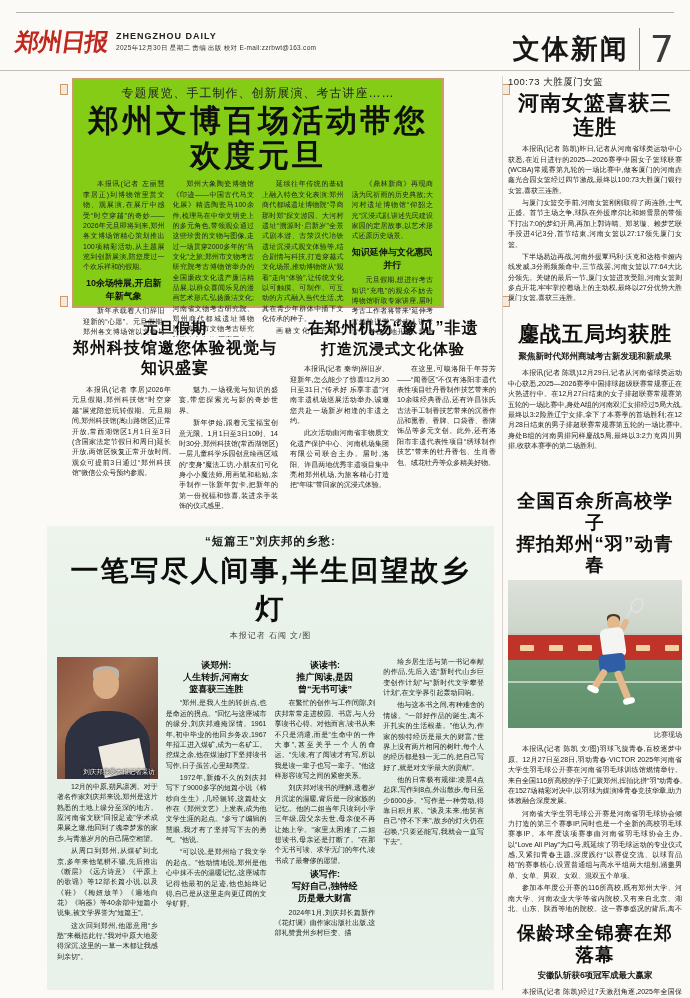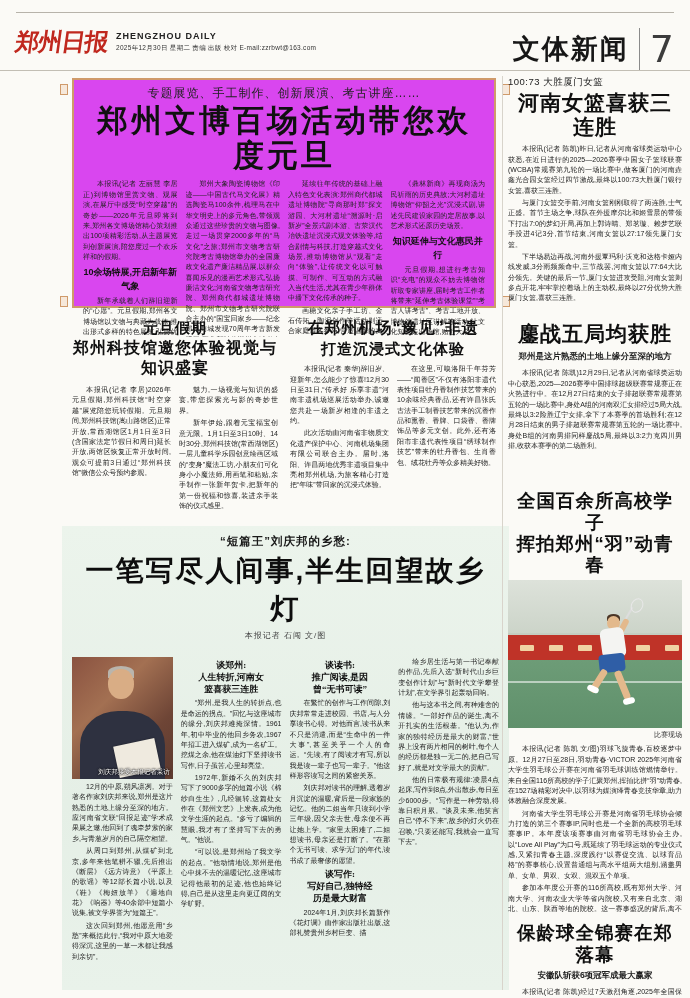--- a/index.html
+++ b/index.html
@@ -28,49 +28,49 @@
   .header-rule{position:absolute;left:0;top:70px;width:690px;height:1px;background:#c2beb4;}
 
   
   .body-cols{display:flex;gap:8px;overflow:hidden;}
   .bcol{flex:1;font-size:7px;line-height:1.48;text-align:justify;color:#222;overflow:hidden;}
   .para{margin:0 0 2px;text-indent:2em;}
   .colhead{font-weight:bold;font-size:9px;text-align:center;text-indent:0;margin:4px 0 3px;color:#111;}
 
   
   #main-box{
-    position:absolute;left:72px;top:78px;width:424px;height:230px;
-    border:2px solid #cf9a6a;box-sizing:border-box;background:#d946ef;
+    position:absolute;left:72px;top:78px;width:372px;height:230px;
+    border:2px solid #cf9a6a;box-sizing:border-box;background:#84cc16;
     padding:4px 9px;
   }
   .corner{position:absolute;width:6px;height:9px;border:1.5px solid #cf9a6a;background:#f6e8da;}
   .c-tl{left:60px;top:84px;} .c-tr{left:502px;top:84px;}
   .c-bl{left:60px;top:296px;} .c-br{left:502px;top:296px;}
   .kicker{font-size:12px;text-align:center;letter-spacing:1px;color:#222;margin:1px 0 2px;}
   .headline{font-size:31px;font-weight:900;text-align:center;letter-spacing:3px;color:#101010;line-height:1.12;margin:0 0 6px;}
   #main-box .body-cols{height:158px;}
 
   
   .mid-art{position:absolute;top:318px;width:206px;height:200px;box-sizing:border-box;}
   #mid-left{left:72px;} #mid-right{left:290px;}
   .mid-title{font-size:15px;font-weight:900;text-align:center;letter-spacing:1px;line-height:1.3;color:#101010;}
   .mid-title.l2{font-size:16px;}
   .mid-art .body-cols{height:146px;margin-top:6px;}
 
   
   #feature{
-    position:absolute;left:62px;top:526px;width:447px;height:464px;box-sizing:border-box;
+    position:absolute;left:47px;top:526px;width:447px;height:464px;box-sizing:border-box;
     background:linear-gradient(180deg,#ecf4ec 0%,#e5efe6 60%,#e9f2ea 100%);
     padding:8px 10px 6px;
   }
   .f-kicker{font-size:11.5px;font-weight:bold;text-align:center;color:#1a1a1a;letter-spacing:1px;}
   .f-title{font-size:28px;font-weight:900;text-align:center;letter-spacing:2px;color:#0d0d0d;margin:3px 0 2px;}
   .f-byline{font-size:8px;text-align:center;color:#444;margin-bottom:16px;letter-spacing:1px;}
   #feature .body-cols{height:368px;}
-  .f-head{font-weight:bold;font-size:9px;text-align:center;line-height:1.35;margin:2px 16px 3px;color:#111;font-family:Liberation Serif, serif;}
+  .f-head{font-weight:bold;font-size:9px;text-align:center;line-height:1.35;margin:2px 16px 3px;color:#111;}
 
   
   .photo{position:relative;overflow:hidden;}
   .liu-photo{
     width:100%;height:122px;margin-bottom:3px;
     background:linear-gradient(135deg,#8a5240 0%,#a37052 35%,#6e4536 70%,#5c392e 100%);
   }
   .liu-jacket{position:absolute;left:8%;bottom:-6%;width:84%;height:62%;background:#2e3140;border-radius:45% 45% 0 0;}
   .liu-head{position:absolute;left:36%;top:10%;width:26px;height:30px;background:#d9ad85;border-radius:48%;}
   .liu-hair{position:absolute;left:36%;top:7%;width:26px;height:12px;background:#b9b5ad;border-radius:50% 50% 0 0;}
@@ -243,21 +243,21 @@
       <p class="para">本报讯(记者 陈凯)昨日,记者从河南省球类运动中心获悉,在近日进行的2025—2026赛季中国女子篮球联赛(WCBA)常规赛第九轮的一场比赛中,做客厦门的河南垚鑫光合园女篮经过四节激战,最终以100:73大胜厦门银行女篮,喜获三连胜。</p>
       <p class="para">与厦门女篮交手前,河南女篮刚刚取得了两连胜,士气正盛。首节主场之争,球队在外援摩尔比和姬雪晨的带领下打出7:0的梦幻开局,再加上郭诗晴、郑茗璇、赖梦艺联手投进4记3分,首节结束,河南女篮以27:17领先厦门女篮。</p>
       <p class="para">下半场易边再战,河南外援覃玛利·沃克和达格卡娅内线发威,3分雨频频命中,三节战罢,河南女篮以77:64大比分领先。关键的最后一节,厦门女篮进攻受阻,河南女篮则多点开花,牢牢掌控着场上的主动权,最终以27分优势大胜厦门女篮,喜获三连胜。</p>
     </div>
   </article>
 
   <div class="gap10"></div>
 
   <article>
     <div class="r-title">鏖战五局均获胜</div>
-    <div class="r-sub">郑州是这片熟悉的土地上缘分至深的地方</div>
+    <div class="r-sub">聚焦新时代郑州商城考古新发现和新成果</div>
     <div class="r-body" style="height:112px">
       <p class="para">本报讯(记者 陈凯)12月29日,记者从河南省球类运动中心获悉,2025—2026赛季中国排球超级联赛常规赛正在火热进行中。在12月27日结束的女子排超联赛常规赛第五轮的一场比赛中,身处A组的河南双汇女排经过5局大战,最终以3:2险胜辽宁女排,拿下了本赛季的首场胜利;在12月28日结束的男子排超联赛常规赛第五轮的一场比赛中,身处B组的河南男排同样鏖战5局,最终以3:2力克四川男排,收获本赛季的第二场胜利。</p>
     </div>
   </article>
 
   <div class="gap10"></div>
 
   <article>
     <div class="r-title sm" style="margin-bottom:0">全国百余所高校学子</div>
     <div class="r-title sm">挥拍郑州“羽”动青春</div>

